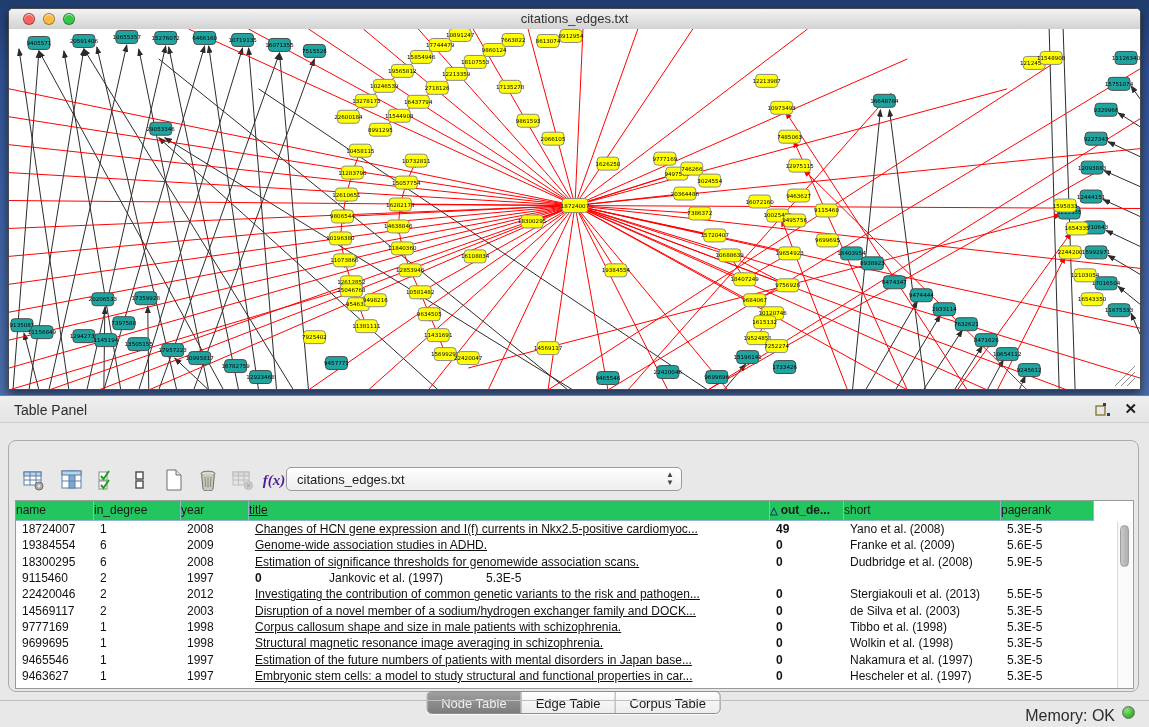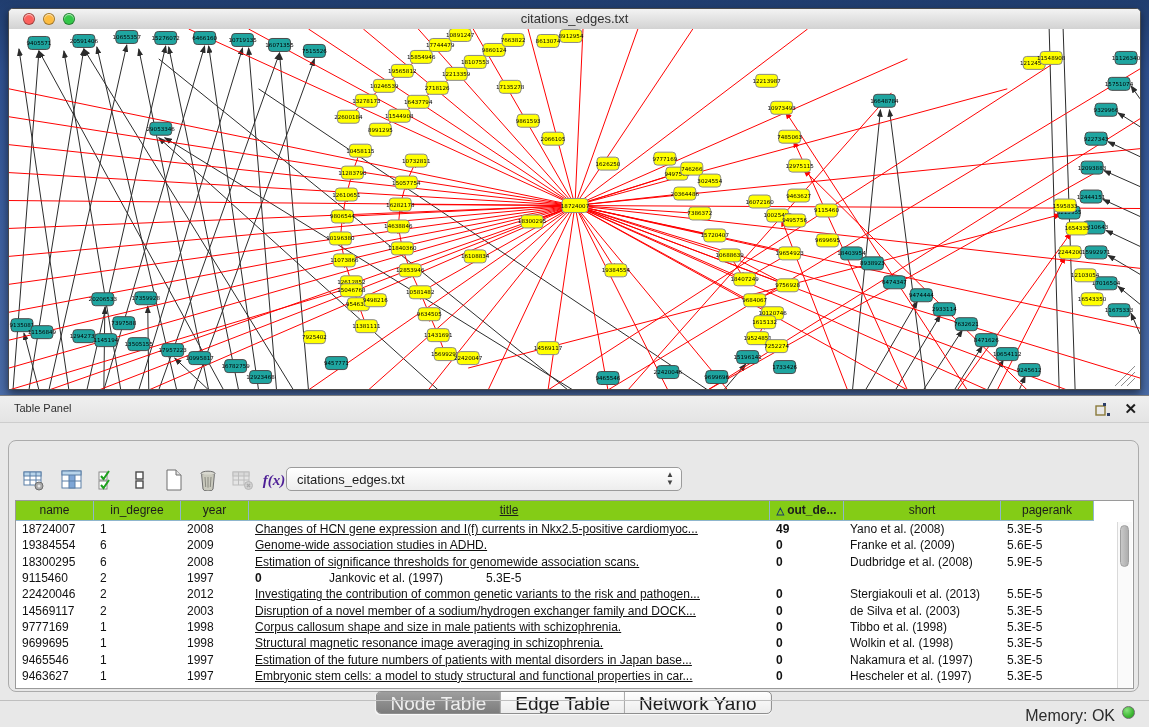--- a/index.html
+++ b/index.html
@@ -18,21 +18,21 @@
   .lights{position:absolute;left:14px;top:4px;display:flex;gap:8px;}
   .light{width:12px;height:12px;border-radius:50%;box-sizing:border-box;
     border:1px solid rgba(0,0,0,.35);box-shadow:inset 0 1px 1px rgba(255,255,255,.7);}
   .net-canvas{position:absolute;left:0;top:20px;width:1131px;height:361px;background:#fff;}
   .splitter-dot{position:absolute;left:570px;top:397px;width:5px;height:5px;border-radius:50%;
     background:#9fb0c9;}
   
   .panel-bar{position:absolute;left:0;top:395px;width:1149px;height:28px;
     background:linear-gradient(180deg,#efefef,#e4e4e4);border-top:1px solid #7e7e7e;
     border-bottom:1px solid #cdcdcd;box-sizing:border-box;}
-  .panel-bar .pb-title{position:absolute;left:14px;top:6px;font-size:11px;color:#2e2e2e;}
+  .panel-bar .pb-title{position:absolute;left:14px;top:6px;font-size:14px;color:#2e2e2e;}
   .pb-float{position:absolute;right:38px;top:6px;width:16px;height:15px;cursor:pointer;}
   .pb-close{position:absolute;right:12px;top:4px;font-size:15px;font-weight:bold;color:#1d1d1d;cursor:pointer;}
   .panel-body{position:absolute;left:0;top:423px;width:1149px;height:304px;background:#e8e8e8;}
   .panel-border{position:absolute;left:8px;top:17px;width:1131px;height:252px;
     border:1px solid #ababab;border-radius:8px;background:#e8e8e8;box-sizing:border-box;}
   
   .tb-icon{position:absolute;top:26px;width:26px;height:26px;display:flex;
     align-items:center;justify-content:center;cursor:pointer;}
   .fx{font-family:"Liberation Serif",serif;font-style:italic;font-weight:bold;
     font-size:15px;color:#4c1d95;}
@@ -42,35 +42,35 @@
   .combo .val{position:absolute;left:10px;top:4px;font-size:13px;color:#1c1c1c;}
   .combo .arrows{position:absolute;right:7px;top:3px;font-size:8px;line-height:8px;
     color:#444;text-align:center;}
   
   .tbl{position:absolute;left:6px;top:59px;width:1119px;height:189px;background:#fff;
     border:1px solid #9a9a9a;box-sizing:border-box;overflow:hidden;}
   .trow{display:flex;height:16.3px;align-items:center;}
   .thead{height:20px;}
   .tc{flex:0 0 auto;box-sizing:border-box;padding:0 0 0 6px;font-size:12px;color:#111;
     white-space:nowrap;overflow:hidden;}
-  .thead .tc{background:#84cc16;border-right:1px solid #8fb6cc;border-bottom:1px solid #8fb6cc;
-    text-align:center;padding:0;font-size:12px;color:#1c1c1c;line-height:19px;}
+  .thead .tc{background:#22c55e;border-right:1px solid #8fb6cc;border-bottom:1px solid #8fb6cc;
+    text-align:left;padding:0;font-size:12px;color:#1c1c1c;line-height:19px;}
   .thead .tc.fill{background:#fff;border-right:none;border-bottom:none;}
   .c0{width:78px;} .c1{width:87px;} .c2{width:68px;} .c3{width:521px;text-decoration:underline;}
   .c4{width:74px;font-weight:bold;} .c5{width:157px;} .c6{width:93px;} .cf{width:39px;}
   .sortg{color:#1a3a6b;font-size:10px;margin-right:3px;}
   .vscroll{position:absolute;right:1px;top:21px;width:14px;height:166px;background:#fafafa;
     border-left:1px solid #d9d9d9;}
   .vthumb{position:absolute;left:2px;top:3px;width:9px;height:42px;border-radius:5px;
     background:linear-gradient(90deg,#c9c9c9,#aeaeae);border:1px solid #9e9e9e;box-sizing:border-box;}
   
   .tabs{position:absolute;left:50%;top:250px;transform:translateX(-50%);display:flex;
     border:1px solid #8e8e8e;border-radius:5px;overflow:hidden;height:21px;
     background:linear-gradient(180deg,#ffffff,#ececec);box-shadow:0 1px 1px rgba(255,255,255,.8);}
-  .tab{font-size:19px;line-height:21px;padding:1px 14px;color:#1c1c1c;cursor:pointer;
+  .tab{font-size:13px;line-height:21px;padding:1px 14px;color:#1c1c1c;cursor:pointer;
     border-left:1px solid #a8a8a8;}
   .tab:first-child{border-left:none;}
   .tab.sel{background:linear-gradient(180deg,#9e9e9e,#7c7c7c);color:#efefef;}
   
   .statusline{position:absolute;left:0;top:277px;width:1149px;border-top:1px solid #bfbfbf;}
   .memory{position:absolute;right:34px;top:284px;font-size:16px;color:#2c2c2c;}
   .memdot{position:absolute;right:14px;top:283px;width:13px;height:13px;border-radius:50%;
     background:radial-gradient(circle at 35% 30%,#8ae27e,#3db832 60%,#2e9427);
     border:1px solid #6c6c6c;box-sizing:border-box;}
   svg text{font-family:"DejaVu Sans",sans-serif;}
@@ -968,20 +968,20 @@
           </div>
         </div>
       <div class="vscroll">
         <div class="vthumb"></div>
       </div>
     </div>
 
     <div class="tabs" id="tabs">
         <div class="tab sel">Node Table</div>
         <div class="tab">Edge Table</div>
-        <div class="tab">Network Yano</div>
+        <div class="tab">Corpus Table</div>
       </div>
   </div>
 
   <div class="statusline"></div>
   <span class="memory">Memory: OK</span>
   <span class="memdot"></span>
 </div>
 
 </body></html>

